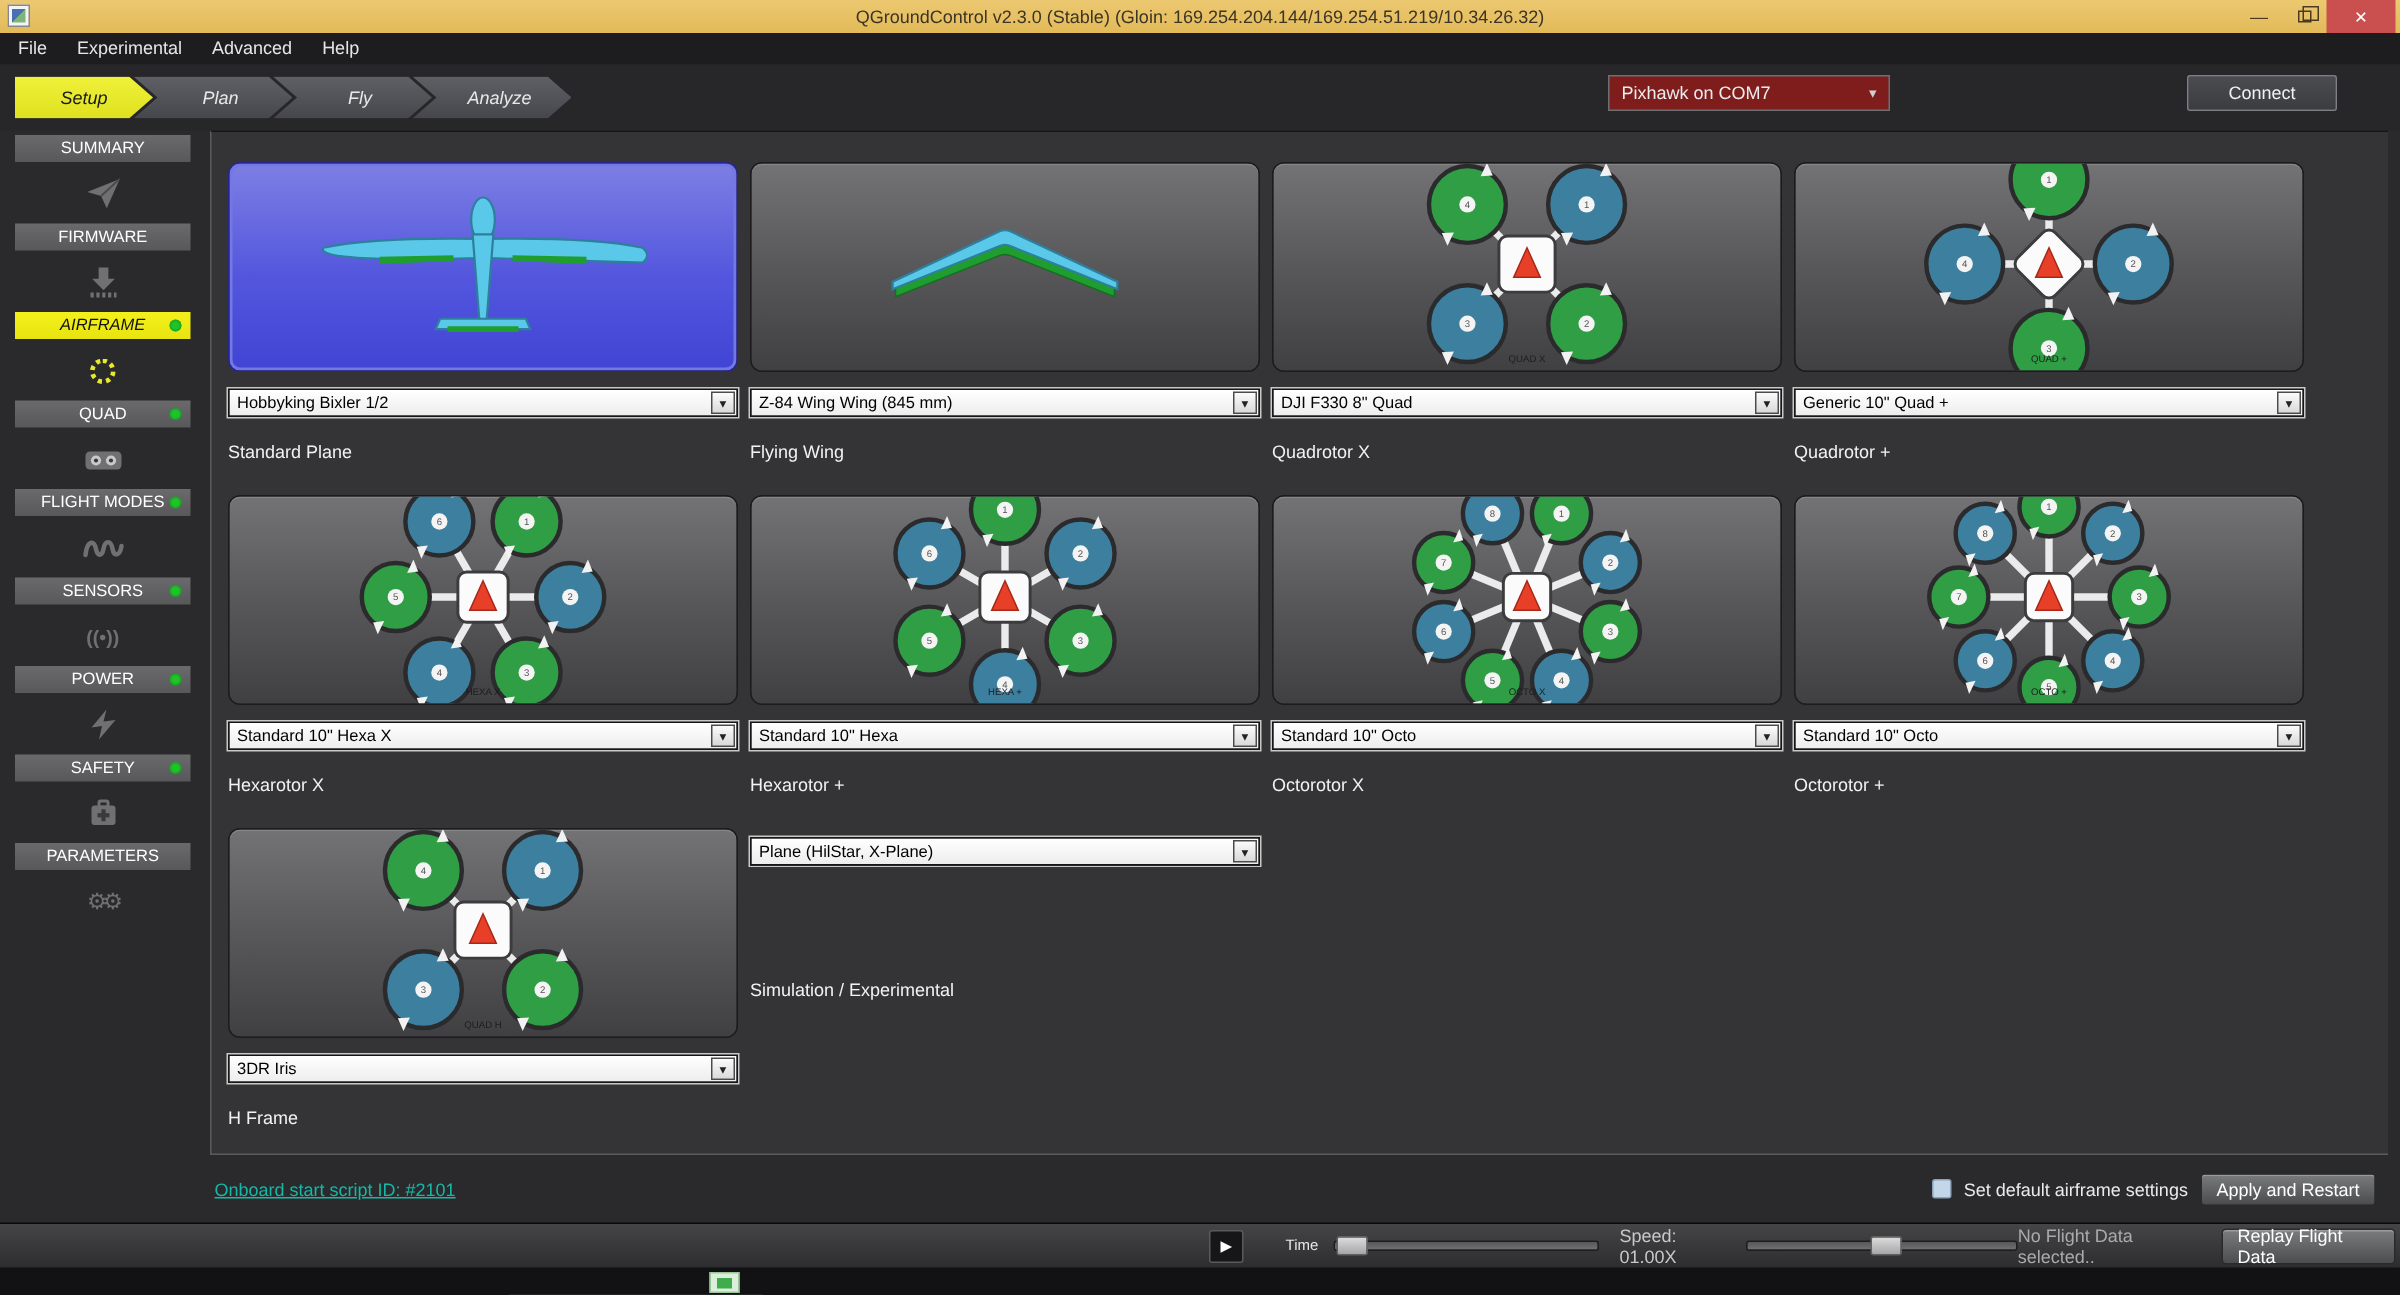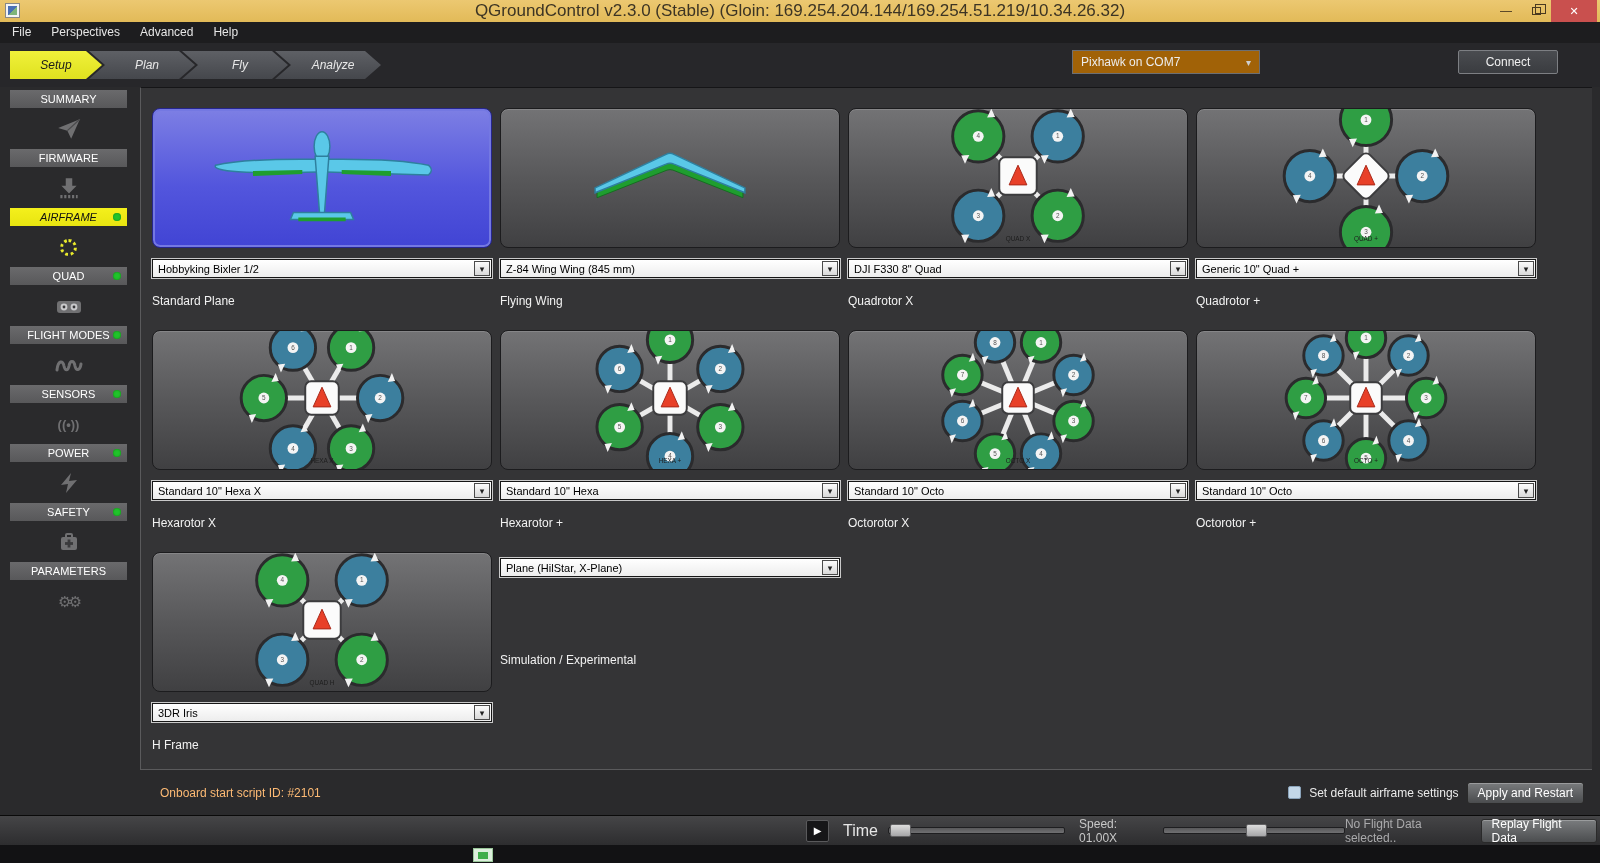--- a/index.html
+++ b/index.html
@@ -6,21 +6,21 @@
   html,body { width:1600px; height:863px; overflow:hidden; background:#2a2a2c;
     font-family:"Liberation Sans", sans-serif; }
   .window { position:relative; width:1600px; height:863px; background:#2a2a2c; }
 
   
   .titlebar { position:absolute; top:0; left:0; right:0; height:22px;
     background:linear-gradient(#ecc871,#e2ba58); display:flex; align-items:center; }
   .appicon { position:absolute; left:5px; top:3px; width:15px; height:15px; background:#f4f4f4;
     border:1px solid #888; display:flex; align-items:center; justify-content:center; }
   .appicon i { display:block; width:9px; height:9px; background:linear-gradient(135deg,#4a6fb5 50%,#7fb57a 50%); }
-  .wtitle { flex:1; text-align:center; font-size:17px; color:#3c3424; }
+  .wtitle { flex:1; text-align:center; font-size:12px; color:#3c3424; }
   .wbtns { position:absolute; right:3px; top:0; height:22px; display:flex; }
   .wbtn { width:30px; height:22px; display:flex; align-items:center; justify-content:center;
     font-size:12px; color:#4a3a20; cursor:default; }
   .wbtn.close { width:46px; background:#c9504e; color:#fff; font-size:11px; }
   .restore-glyph { width:9px; height:8px; border:1px solid #4a3a20; position:relative; background:transparent; }
   .restore-glyph:before { content:""; position:absolute; left:2px; top:-4px; width:9px; height:8px;
     border:1px solid #4a3a20; }
 
   
   .menubar { position:absolute; top:22px; left:0; right:0; height:21px; background:#1d1d1f;
@@ -32,21 +32,21 @@
   .tabs { position:absolute; left:10px; top:8px; height:28px; display:flex; }
   .tab { height:28px; display:flex; align-items:center; justify-content:center;
     font-size:12px; color:#e8e8e8; background:linear-gradient(#5e6065,#45474c);
     clip-path:polygon(0 0, calc(100% - 16px) 0, 100% 50%, calc(100% - 16px) 100%, 0 100%, 16px 50%);
     width:106px; margin-left:-13px; padding-left:10px;font-style:italic; }
   .tab.first { clip-path:polygon(0 0, calc(100% - 16px) 0, 100% 50%, calc(100% - 16px) 100%, 0 100%);
     width:92px; margin-left:0; padding-left:0; z-index:5; }
   .tab.active { background:linear-gradient(#f0f13a,#dfe11f); color:#1a1a1a; }
   .tab:nth-child(2){ z-index:4; } .tab:nth-child(3){ z-index:3; } .tab:nth-child(4){ z-index:2; }
   .vehiclesel { position:absolute; right:340px; top:7px; width:188px; height:24px;
-    background:#a16207; border:1px solid #6d6f73; color:#ececec; font-size:12px;
+    background:#7f1d1d; border:1px solid #6d6f73; color:#ececec; font-size:12px;
     display:flex; align-items:center; padding:0 8px; }
   .vehiclesel .varrow { margin-left:auto; color:#cfcfcf; font-size:10px; }
   .connectbtn { position:absolute; right:42px; top:7px; width:100px; height:24px;
     background:linear-gradient(#4a4c50,#3a3c40); border:1px solid #7d7f83; color:#f0f0f0;
     font-size:12px; display:flex; align-items:center; justify-content:center; border-radius:2px; }
 
   
   .sidebar { position:absolute; left:10px; top:90px; width:117px; }
   .sbar { height:18px; background:linear-gradient(#6a6a6c,#58585a); color:#fff; font-size:11px;
     display:flex; align-items:center; justify-content:center; position:relative; margin-bottom:1px; }
@@ -79,35 +79,35 @@
   .cardlabel { margin-top:16px; font-size:12px; color:#f2f2f2; }
   .simbtn { height:20px; border-radius:4px; border:1px solid #222; color:#fff; font-size:12px;
     background:linear-gradient(#6d6f71,#3e4042); display:flex; align-items:center; justify-content:center;
     box-shadow:inset 0 1px 0 rgba(255,255,255,.22); }
   .simdd { margin-top:6px; }
   .simlabel { margin-top:76px; font-size:12px; color:#f2f2f2; }
 
   
   .footer { position:absolute; left:140px; top:770px; width:1452px; height:45px;
     display:flex; align-items:center; }
-  .scriptid { margin-left:20px; font-size:12px; color:#fdba74; }
+  .scriptid { margin-left:3px; font-size:12px; color:#14b8a6;text-decoration:underline; }
   .fright { margin-left:auto; display:flex; align-items:center; gap:8px; margin-right:8px; }
   .checkbox { width:13px; height:13px; background:#c3d7e8; border:1px solid #8aa3ba; border-radius:2px; }
   .cblabel { font-size:12px; color:#eaeaea; }
   .applybtn { height:22px; padding:0 10px; border-radius:3px; border:1px solid #2a2a2a;
     background:linear-gradient(#797b7d,#4a4c4e); color:#fff; font-size:12px;
     display:flex; align-items:center; box-shadow:inset 0 1px 0 rgba(255,255,255,.25); }
 
   
   .replaybar { position:absolute; left:0; top:815px; width:1600px; height:30px;
     background:linear-gradient(#454547,#2d2d2f); border-top:1px solid #0a0a0a;
     display:flex; align-items:center; }
   .playbtn { margin-left:806px; width:24px; height:22px; background:#161618; border:1px solid #5a5a5c;
     color:#fff; font-size:10px; display:flex; align-items:center; justify-content:center; border-radius:2px; }
-  .timelabel { margin-left:14px; font-size:16px; color:#e6e6e6; }
+  .timelabel { margin-left:28px; font-size:10px; color:#e6e6e6; }
   .slider { position:relative; height:7px; background:linear-gradient(#58585a,#707072);
     border:1px solid #1e1e20; border-radius:2px; }
   .slider.time { width:185px; margin-left:10px; }
   .slider.speed { width:190px; margin-left:8px; }
   .handle { position:absolute; top:-4px; width:21px; height:13px; border:1px solid #616163;
     background:linear-gradient(#dcdcdc,#a6a6a8); border-radius:2px; }
   .speedlabel { margin-left:14px; font-size:12px; color:#c8c8c8; }
   .statustext { margin-left:auto; font-size:12px; color:#aaaaac; }
   .replaybtn { margin-left:10px; margin-right:3px; height:24px; padding:0 10px; border-radius:3px;
     border:1px solid #2a2a2a; background:linear-gradient(#7a7c7e,#4b4d4f); color:#fff; font-size:12px;
@@ -133,21 +133,21 @@
       <div class="wbtn">—</div>
       <div class="wbtn">
           <span class="restore-glyph"></span>
         </div>
       <div class="wbtn close">✕</div>
     </div>
   </div>
 
   <div class="menubar">
     <span class="menuitem">File</span>
-    <span class="menuitem">Perspectives</span>
+    <span class="menuitem">Experimental</span>
     <span class="menuitem">Advanced</span>
     <span class="menuitem">Help</span>
   </div>
 
   <div class="tabbar">
     <div class="tabs">
       <div class="tab first active">Setup</div>
       <div class="tab">Plan</div>
       <div class="tab">Fly</div>
       <div class="tab">Analyze</div>

